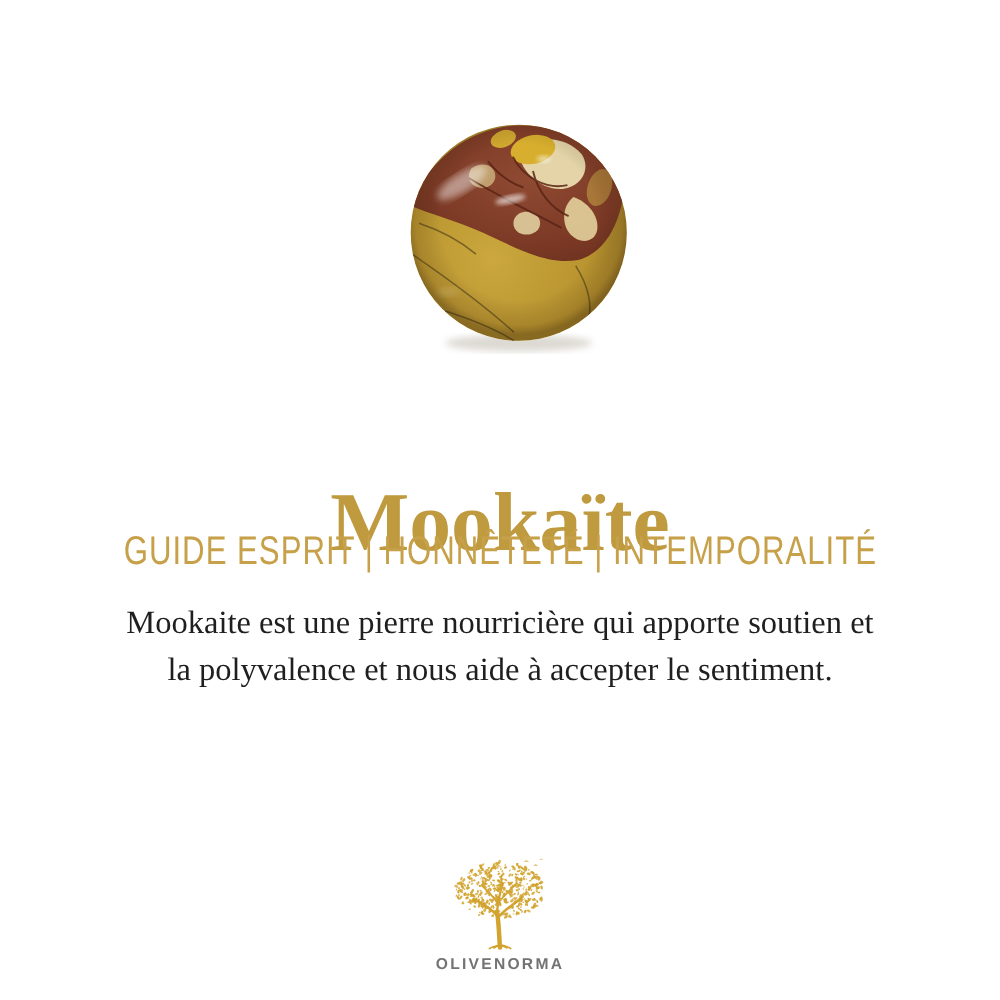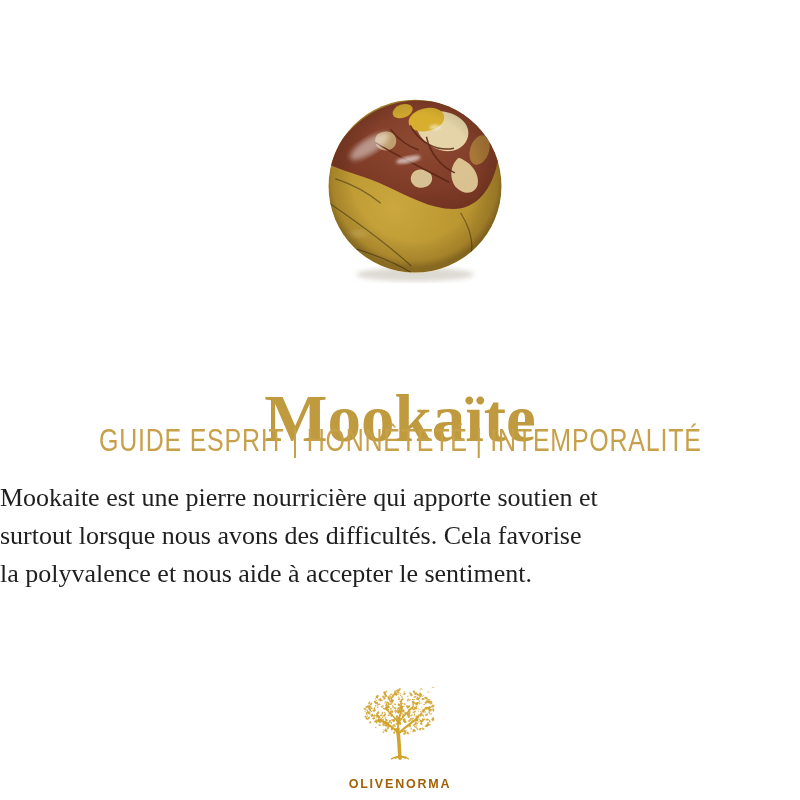--- a/index.html
+++ b/index.html
@@ -34,39 +34,39 @@
   }
   .subtitle .squeeze{
     display:inline-block;
     transform:scaleX(0.78);
     transform-origin:center center;
     letter-spacing:1px;
   }
 
   .description{
     position:absolute;top:479px;left:0;width:800px;
-    text-align:left;
+    text-align:center;
     font-family:"Liberation Serif","DejaVu Serif",serif;
     font-size:26px;line-height:38px;
     color:#1F1F1F;
   }
   .description div{white-space:nowrap;}
 
   .brand{
     position:absolute;left:0;top:684px;width:800px;
     text-align:center;
   }
   .brand .tree{
     display:block;margin:0 auto;width:92px;height:78px;
   }
   .brand-name{
-    margin-top:15px;
+    margin-top:2px;
     font-size:12.5px;font-weight:bold;
     letter-spacing:1.8px;
-    color:#a16207;
+    color:#737373;
   }
 </style>
 </head>
 <body>
 
 <div class="canvas">
 
   <div class="stone-wrap">
     <svg viewBox="0 0 200 206">
       <defs>
@@ -144,21 +144,20 @@
   </div>
 
   <h1 class="title">Mookaïte</h1>
 
   <div class="subtitle">
     <span class="squeeze">GUIDE ESPRIT | HONNÊTETÉ | INTEMPORALITÉ</span>
   </div>
 
   <div class="description">
     <div>Mookaite est une pierre nourricière qui apporte soutien et</div>
-    <div>surtout lorsque nous avons des difficultés. Cela favorise</div>
     <div>la polyvalence et nous aide à accepter le sentiment.</div>
   </div>
 
   <div class="brand">
     <svg class="tree" viewBox="0 0 100 100">
 
       <g stroke="#D2A42F" fill="none" stroke-linecap="round">
         <path d="M50,95 C49,83 49,72 47,58" stroke-width="4.6"></path>
         <path d="M47,62 C40,54 32,50 23,45" stroke-width="2.6"></path>
         <path d="M48,64 C56,55 65,50 73,43" stroke-width="2.6"></path>

